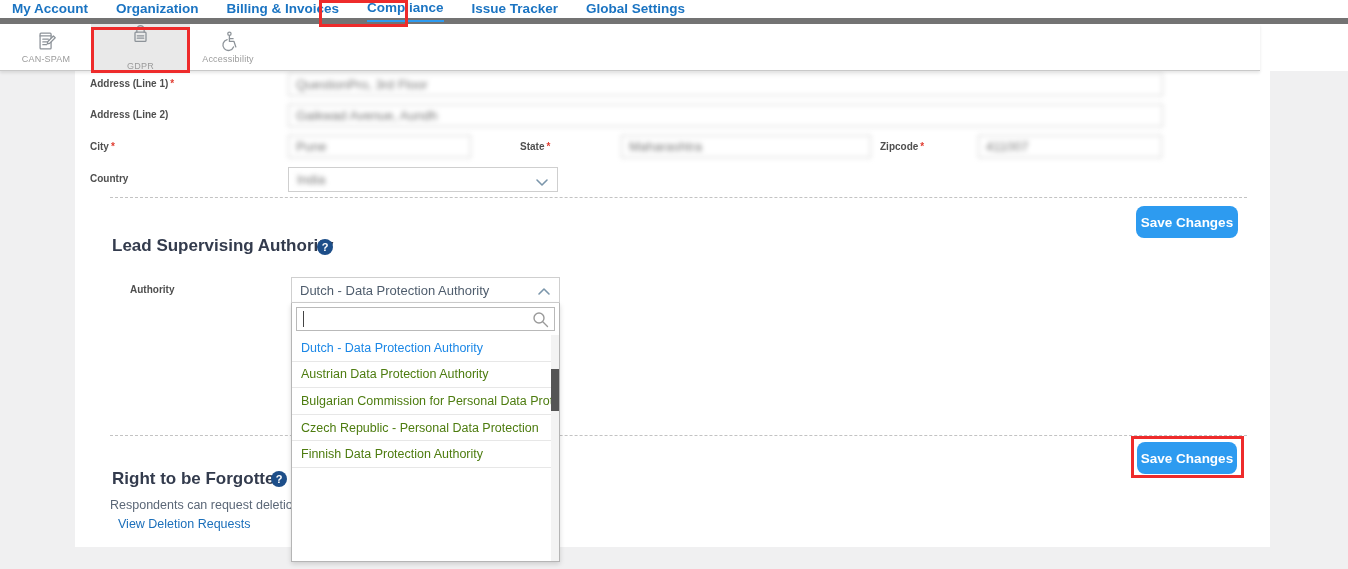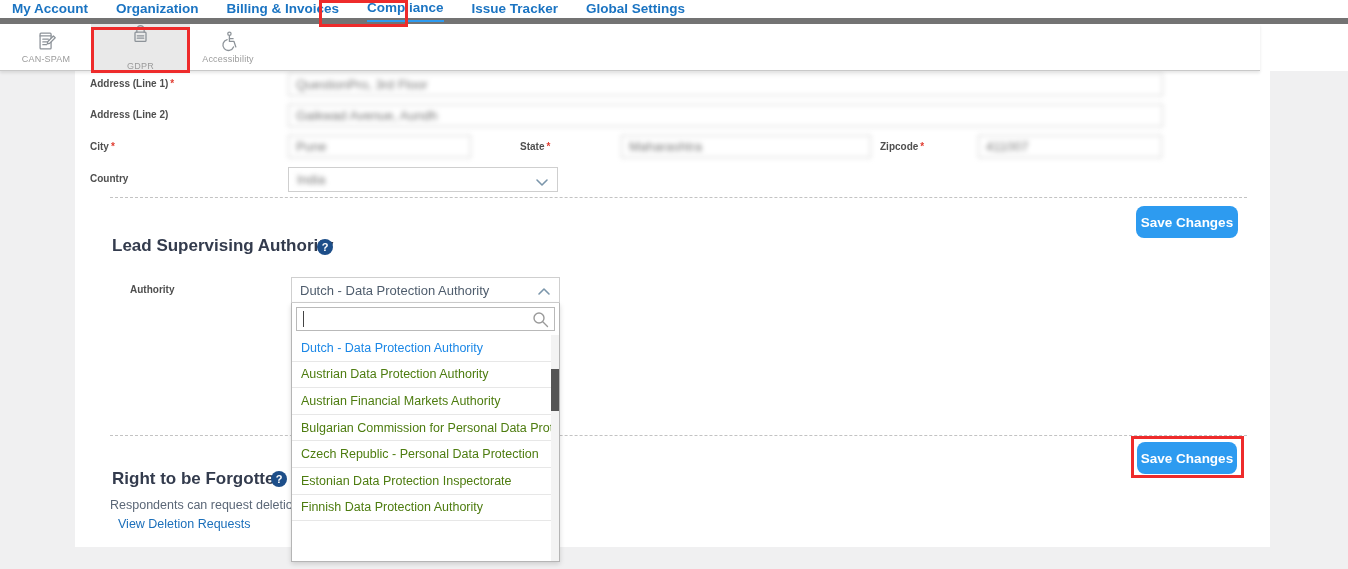--- a/index.html
+++ b/index.html
@@ -208,24 +208,22 @@
       <span class="mag">
         <svg viewBox="0 0 17 17">
             <circle cx="7" cy="7" r="5"></circle>
             <line x1="11" y1="11" x2="15.5" y2="15.5"></line>
           </svg>
       </span>
     </div>
     <div class="ddlist">
       <div class="dditem sel">Dutch - Data Protection Authority</div>
       <div class="dditem">Austrian Data Protection Authority</div>
-      <div class="dditem">Austrian Financial Markets Authority</div>
       <div class="dditem">Bulgarian Commission for Personal Data Protection</div>
       <div class="dditem">Czech Republic - Personal Data Protection</div>
-      <div class="dditem">Estonian Data Protection Inspectorate</div>
       <div class="dditem">Finnish Data Protection Authority</div>
     </div>
     <div class="ddtrack">
       <div class="ddthumb"></div>
     </div>
   </div>
 
   <div class="dash" style="top:435px;"></div>
 
   <div class="annot-save"></div>

